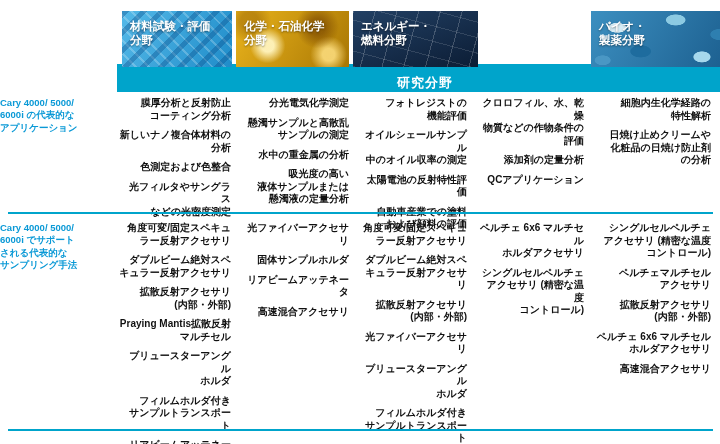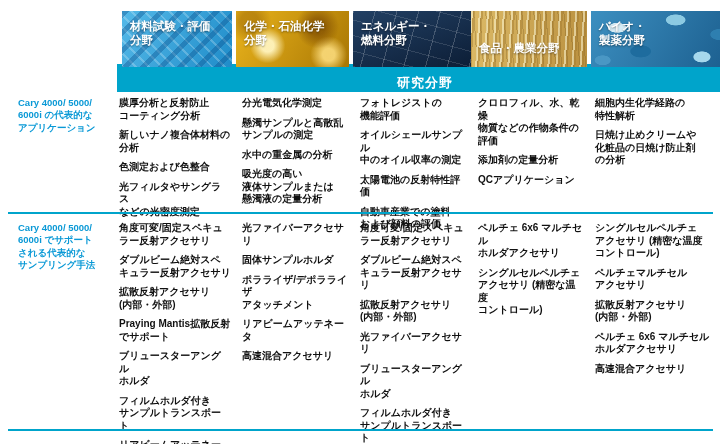--- a/index.html
+++ b/index.html
@@ -98,32 +98,32 @@
     grid-template-columns: 117px 123px 118px 118px 117px 127px;
   }
   #row-apps { top: 97px; }
   #row-sampling { top: 222px; }
 
   .row-label {
     color: #0a99d6;
     font-weight: bold;
     font-size: 9.5px;
     line-height: 1.3;
-    padding-left: 18px;
     padding-right: 6px;
     white-space: pre-line;
   }
   .cell { padding: 0 9px 0 2px; }
   .cell-item {
     font-size: 10px;
     font-weight: bold;
     color: #111111;
     line-height: 1.25;
     margin-bottom: 7px;
     white-space: pre-line;
+    text-align: right;
   }
 
   
   .divider {
     position: absolute;
     left: 8px;
     width: 705px;
     height: 2px;
     background: #00a4cb;
   }
@@ -144,26 +144,20 @@
   <div class="hdr" id="hdr-chemistry">
     <div class="hdr-title">
       <span>化学・石油化学</span>
       <span>分野</span>
     </div>
   </div>
   <div class="hdr" id="hdr-energy">
     <div class="hdr-title">
       <span>エネルギー・</span>
       <span>燃料分野</span>
-    </div>
-  </div>
-  <div class="hdr" id="hdr-food">
-    <div class="hdr-title">
-      <span>食品・農業分野</span>
-      <span></span>
     </div>
   </div>
   <div class="hdr" id="hdr-bio">
     <div class="hdr-title">
       <span>バイオ・</span>
       <span>製薬分野</span>
     </div>
   </div>
 
   <div class="banner">
@@ -225,32 +219,30 @@
 される代表的な
 サンプリング手法</div>
     <div class="cell">
         <p class="cell-item">角度可変/固定スペキュ
 ラー反射アクセサリ</p>
         <p class="cell-item">ダブルビーム絶対スペ
 キュラー反射アクセサリ</p>
         <p class="cell-item">拡散反射アクセサリ
 (内部・外部)</p>
         <p class="cell-item">Praying Mantis拡散反射
-でサポート</p>
+マルチセル</p>
         <p class="cell-item">ブリュースターアングル
 ホルダ</p>
         <p class="cell-item">フィルムホルダ付き
 サンプルトランスポート</p>
         <p class="cell-item">リアビームアッテネータ</p>
       </div>
     <div class="cell">
         <p class="cell-item">光ファイバーアクセサリ</p>
         <p class="cell-item">固体サンプルホルダ</p>
-        <p class="cell-item">ポラライザ/デポラライザ
-アタッチメント</p>
         <p class="cell-item">リアビームアッテネータ</p>
         <p class="cell-item">高速混合アクセサリ</p>
       </div>
     <div class="cell">
         <p class="cell-item">角度可変/固定スペキュ
 ラー反射アクセサリ</p>
         <p class="cell-item">ダブルビーム絶対スペ
 キュラー反射アクセサリ</p>
         <p class="cell-item">拡散反射アクセサリ
 (内部・外部)</p>

